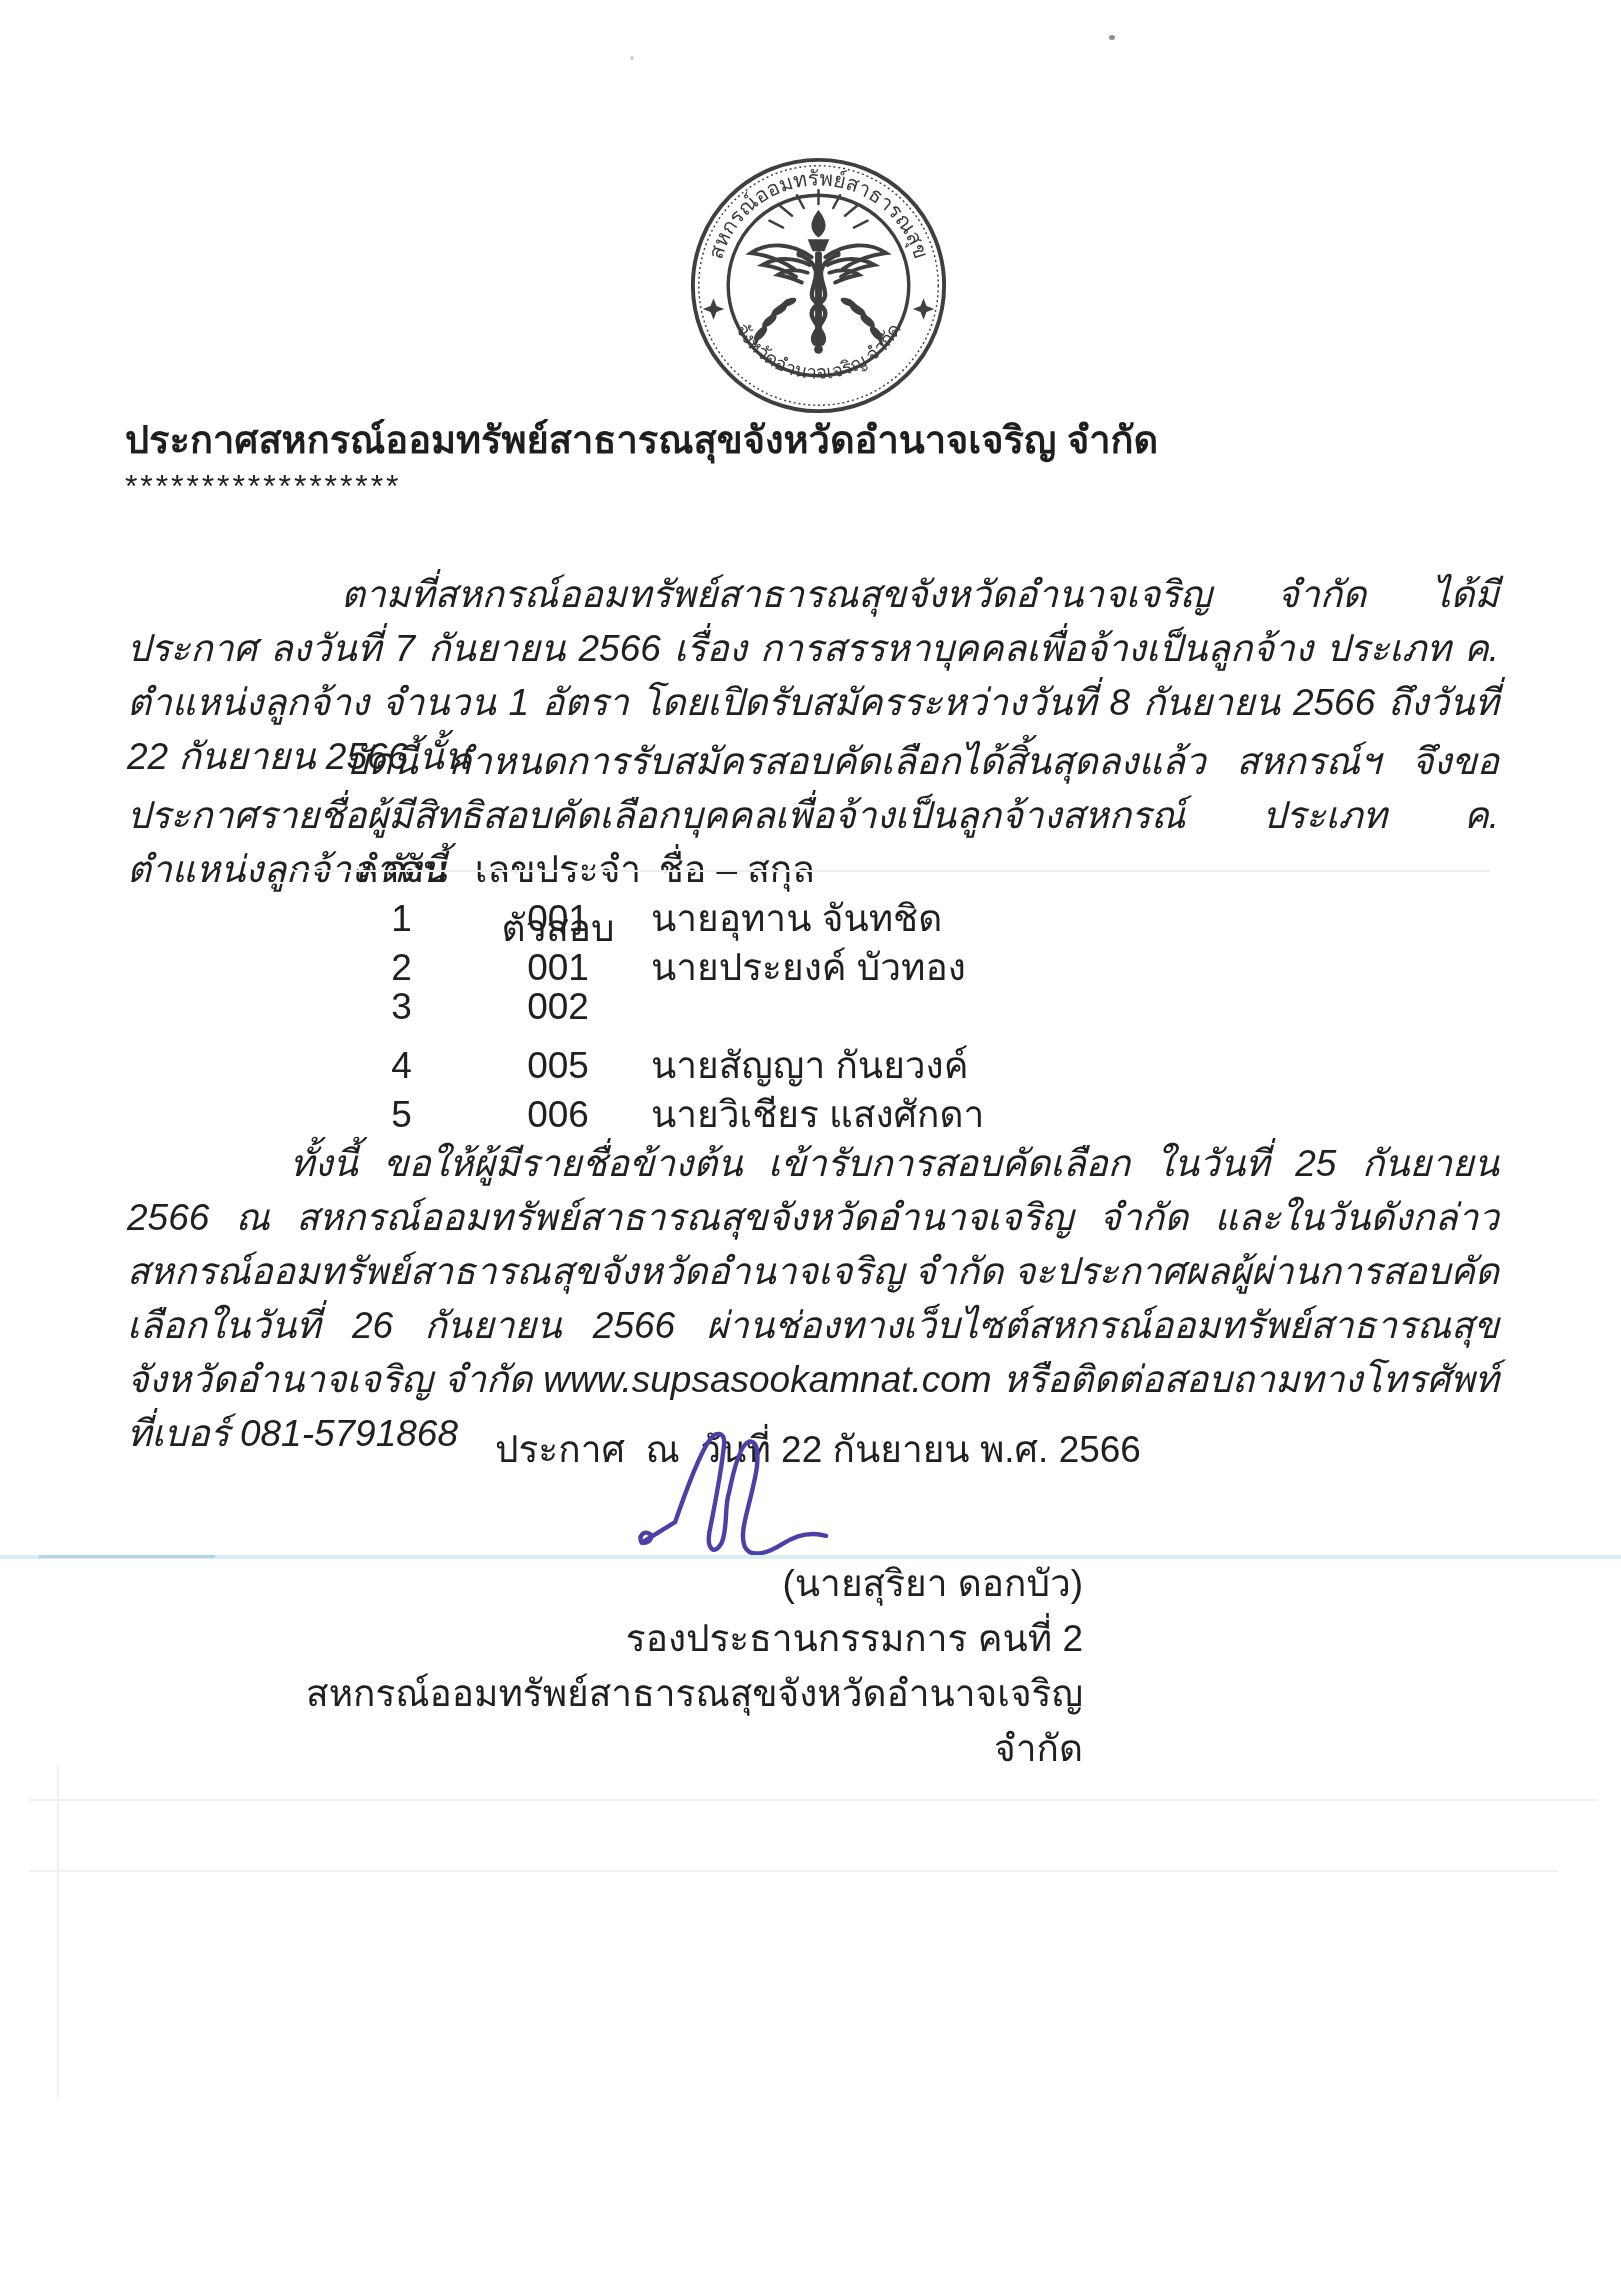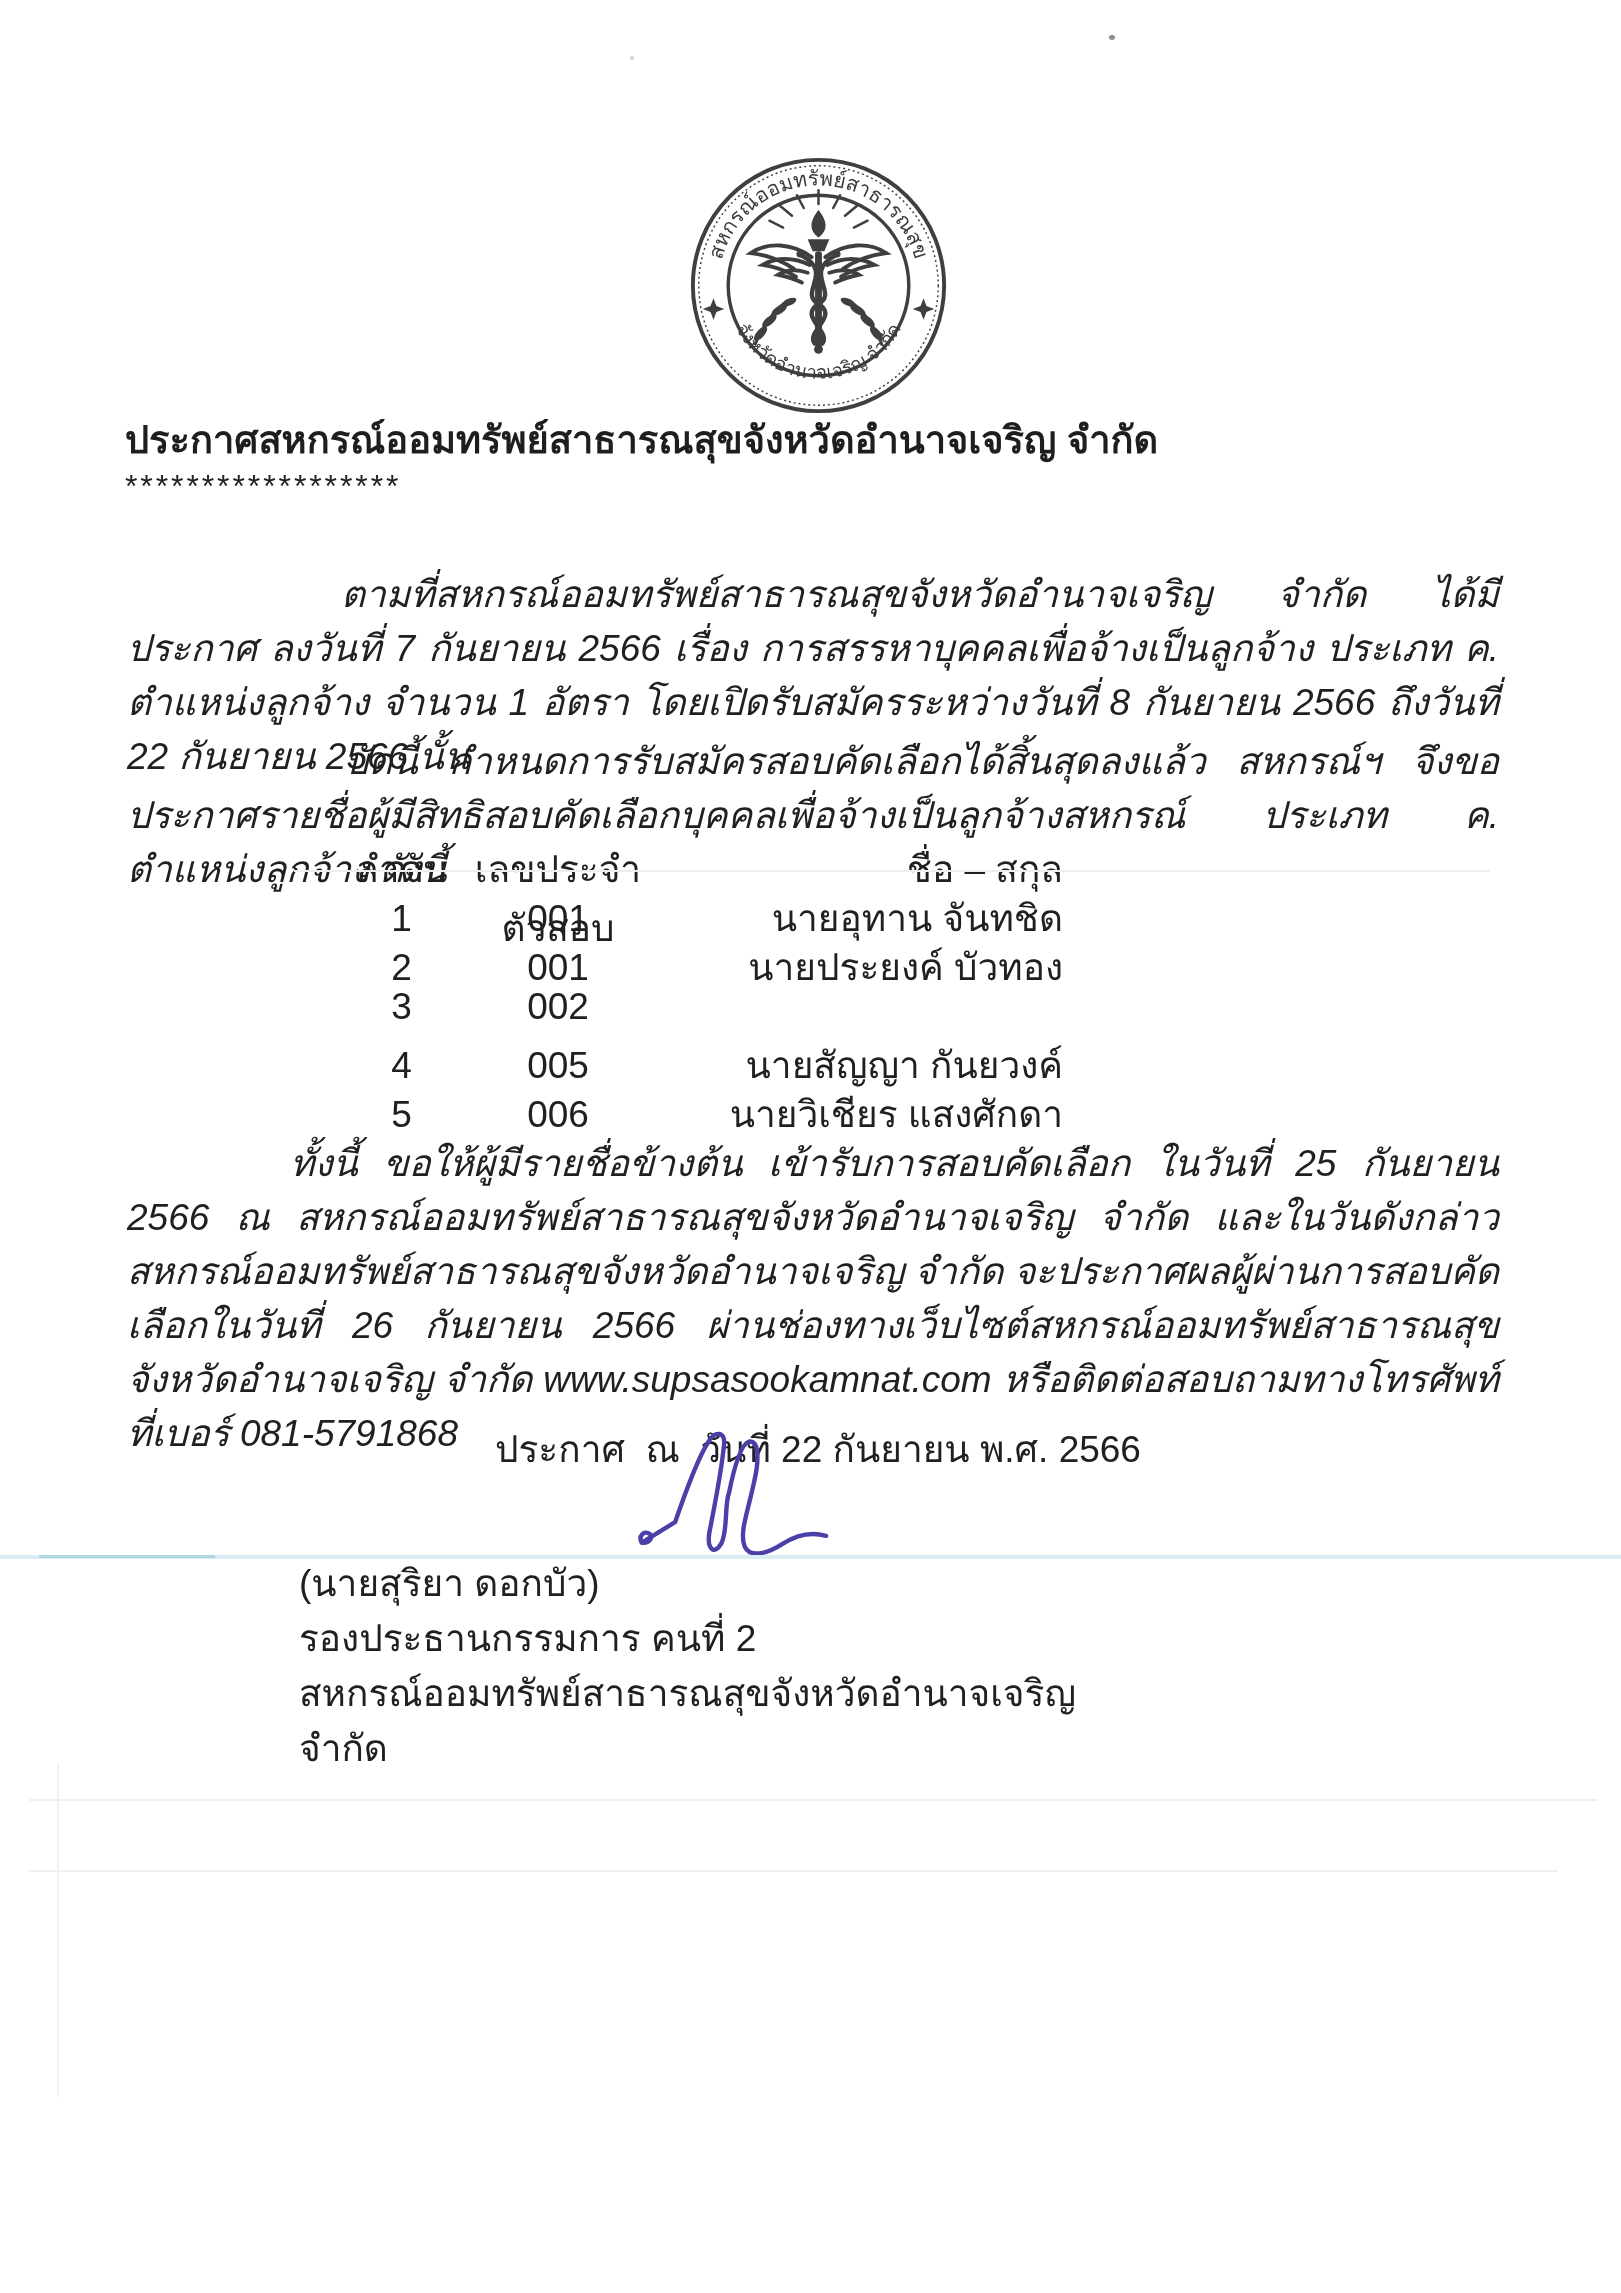--- a/index.html
+++ b/index.html
@@ -29,31 +29,31 @@
     text-align:justify;color:#202020;font-style:italic;
   }
   .para-1{top:568px;text-indent:214px;}
   .para-2{top:735px;text-indent:218px;}
   .para-3{top:1137px;text-indent:163px;}
   
   .list{position:absolute;top:839px;left:338px;font-size:37px;color:#202020;}
   .list-row{display:grid;grid-template-columns:127px 186px 412px;height:49px;align-items:baseline;}
   .col-no{text-align:center;}
   .col-id{text-align:center;}
-  .col-name{text-align:right;padding-left:0px;}
+  .col-name{text-align:left;padding-left:0px;}
   .list-header .col-name{padding-left:7.8px;}
   
   .announce-line{
     position:absolute;top:1419px;left:495px;
     font-size:37px;color:#202020;white-space:pre;
   }
   .signature{position:absolute;top:1427px;left:629px;width:206px;height:147px;}
   .signer-block{
     position:absolute;top:1556px;left:299px;width:784px;
-    text-align:left;font-size:37px;line-height:55px;color:#202020;
+    text-align:right;font-size:37px;line-height:55px;color:#202020;
   }
   
   .scan-line{
     position:absolute;top:1555px;left:0;width:1621px;height:3.9px;
     background:#d9edf3;
   }
   .scan-line .dark-end{
     position:absolute;left:39px;top:0;width:176px;height:2.9px;background:#a8cfd9;opacity:.8;
   }
   .faint-line-1{position:absolute;top:1799px;left:29px;width:1568px;height:2px;background:#efefef;}

